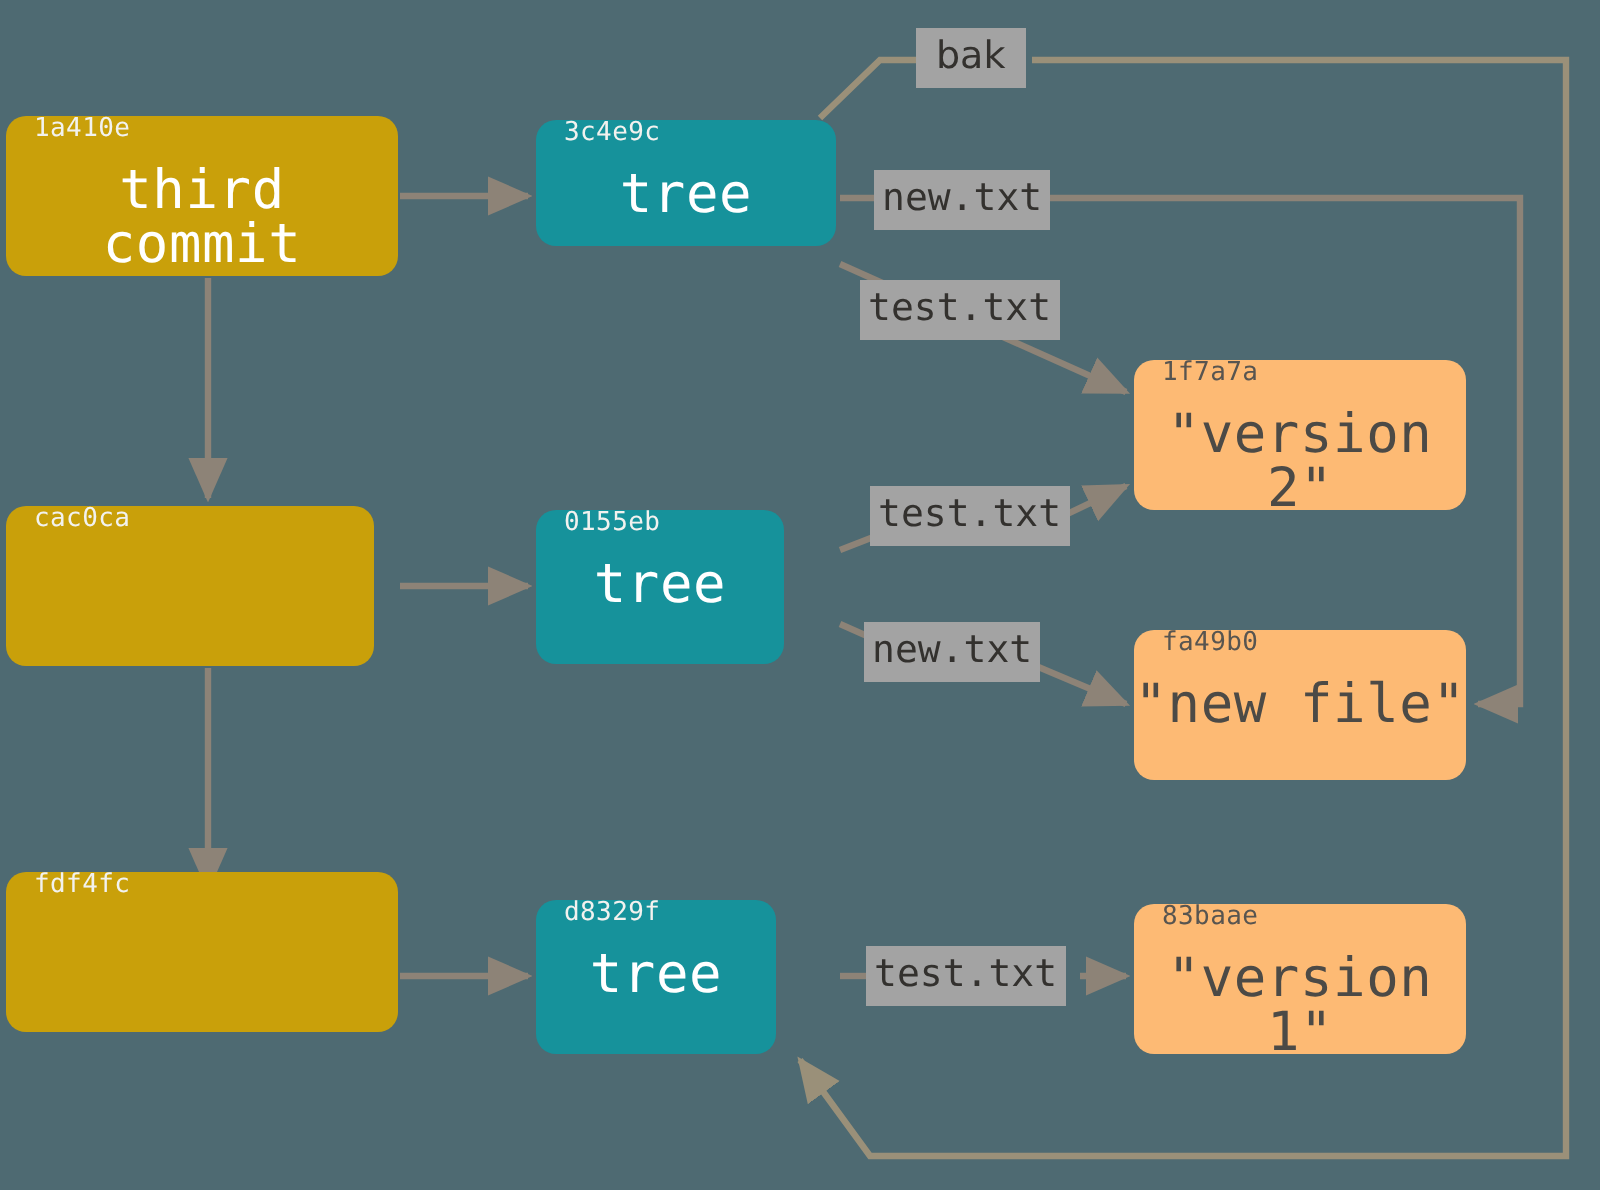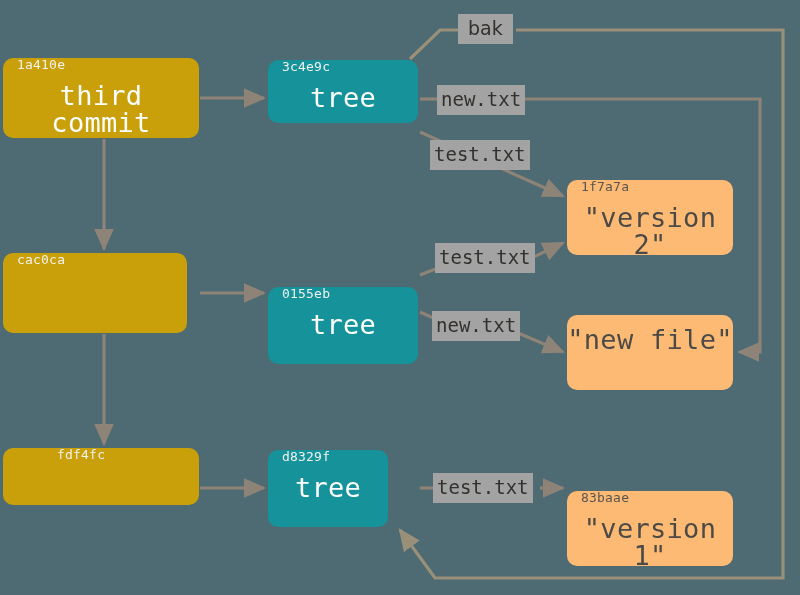--- a/index.html
+++ b/index.html
@@ -131,49 +131,50 @@
 
   <div class="node-box node-commit" style="left:3px; top:58px; width:196px; height:80px;">
     <div class="node-hash">1a410e</div>
     <div class="node-title">third commit</div>
   </div>
 
   <div class="node-box node-commit" style="left:3px; top:253px; width:184px; height:80px;">
     <div class="node-hash">cac0ca</div>
   </div>
 
-  <div class="node-box node-commit" style="left:3px; top:448px; width:196px; height:57px;padding-left:40px;">
+  <div class="node-box node-commit" style="left:3px; top:436px; width:196px; height:80px;">
     <div class="node-hash">fdf4fc</div>
   </div>
 
   <div class="node-box node-tree" style="left:268px; top:60px; width:150px; height:63px;">
     <div class="node-hash">3c4e9c</div>
     <div class="node-title">tree</div>
   </div>
 
-  <div class="node-box node-tree" style="left:268px; top:255px; width:150px; height:77px;margin-top:32px;">
+  <div class="node-box node-tree" style="left:268px; top:255px; width:124px; height:77px;">
     <div class="node-hash">0155eb</div>
     <div class="node-title">tree</div>
   </div>
 
   <div class="node-box node-tree" style="left:268px; top:450px; width:120px; height:77px;">
     <div class="node-hash">d8329f</div>
     <div class="node-title">tree</div>
   </div>
 
   <div class="node-box node-blob" style="left:567px; top:180px; width:166px; height:75px;">
     <div class="node-hash">1f7a7a</div>
     <div class="node-title">"version 2"</div>
   </div>
 
   <div class="node-box node-blob" style="left:567px; top:315px; width:166px; height:75px;">
+    <div class="node-hash">fa49b0</div>
     <div class="node-title">"new file"</div>
   </div>
 
-  <div class="node-box node-blob" style="left:567px; top:452px; width:166px; height:75px;margin-top:39px;">
+  <div class="node-box node-blob" style="left:567px; top:452px; width:166px; height:75px;">
     <div class="node-hash">83baae</div>
     <div class="node-title">"version 1"</div>
   </div>
 
   <div class="edge-label label-sans" style="left:458px; top:14px;">bak</div>
   <div class="edge-label" style="left:437px; top:85px;">new.txt</div>
   <div class="edge-label" style="left:430px; top:140px;">test.txt</div>
   <div class="edge-label" style="left:435px; top:243px;">test.txt</div>
   <div class="edge-label" style="left:432px; top:311px;">new.txt</div>
   <div class="edge-label" style="left:433px; top:473px;">test.txt</div>

